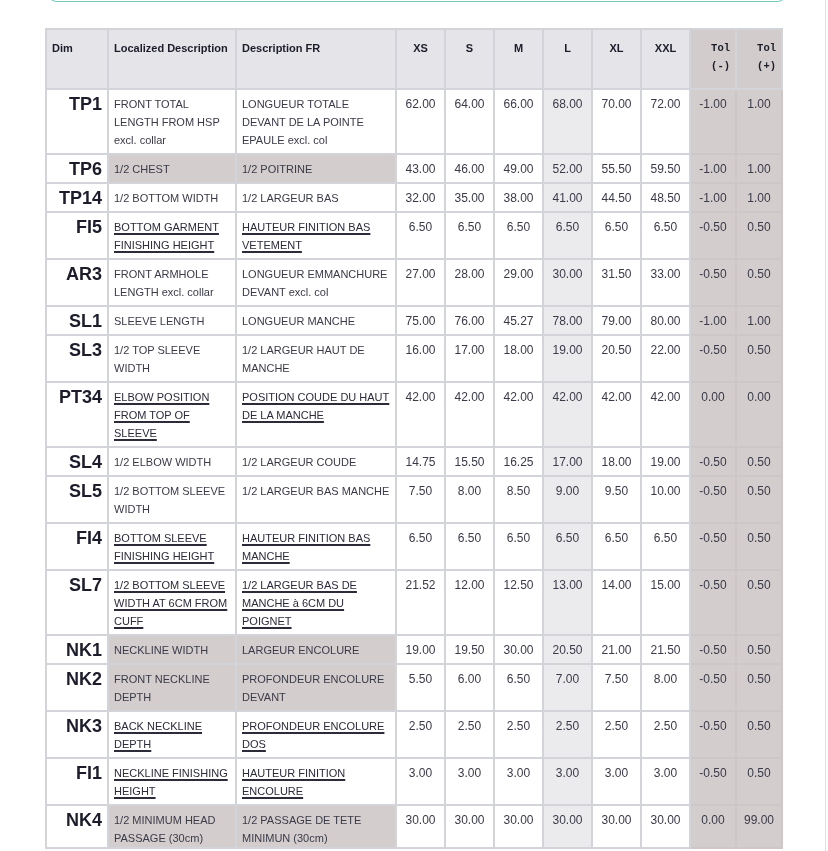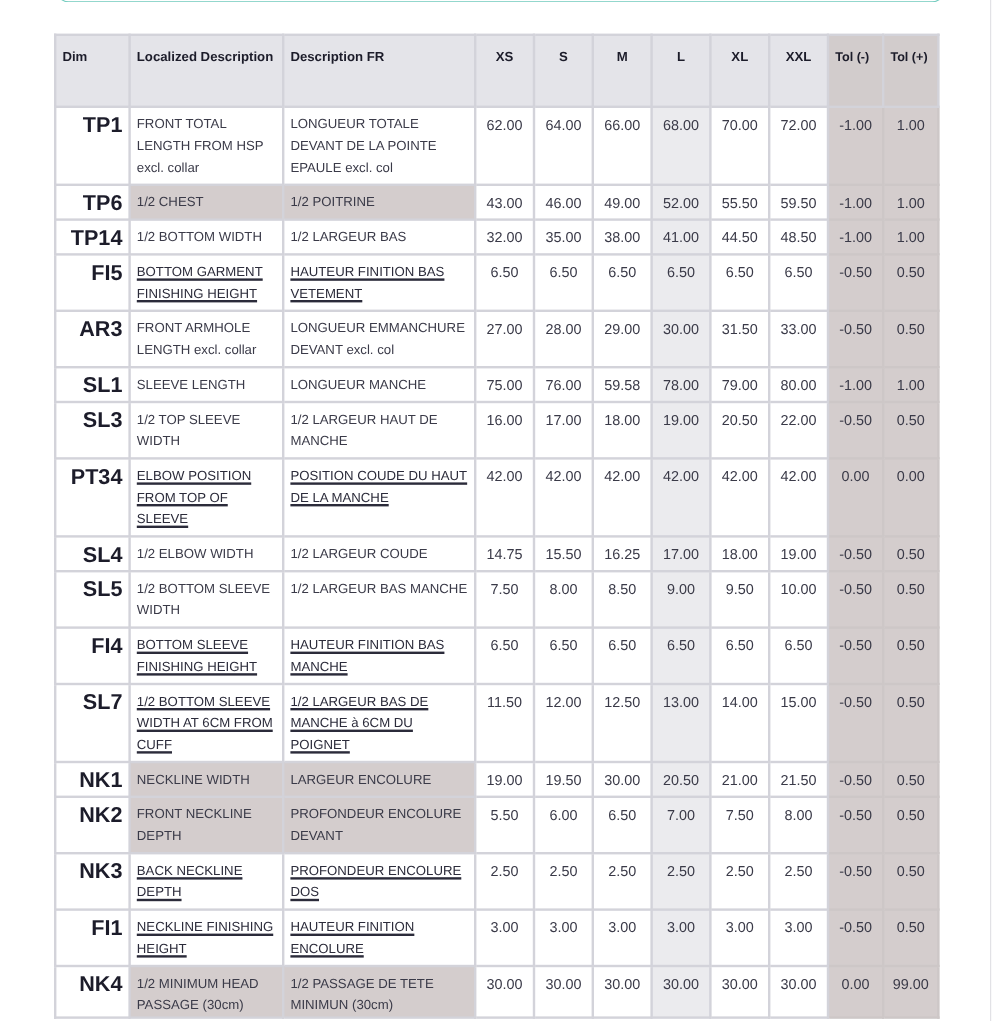--- a/index.html
+++ b/index.html
@@ -27,21 +27,21 @@
   table.spec col.c-tol { width:46px; }
   table.spec th, table.spec td {
     border:2px solid #d3d3da; vertical-align:top; padding:5px 5px 4px 5px;
     line-height:18px; box-sizing:border-box;
   }
   table.spec th {
     background:#e4e4e9; font-weight:bold; font-size:11px; text-align:left;
     height:60px; padding-top:9px; color:#1c1c2a;
   }
   table.spec th.sz { text-align:center; }
-  table.spec th.tol { background:#d2cccc; text-align:left; font-size:10.5px; }
+  table.spec th.tol { background:#d2cccc; text-align:right; font-size:10.5px;font-family:Liberation Mono, monospace; }
   td.dim { font-weight:bold; font-size:18px; text-align:right; padding-right:7px; color:#1c1c2a; background:#fff; }
   td.desc { font-size:11px; background:#fff; color:#3a3a48; }
   td.desc.shaded { background:#d4cdcd; }
   td.desc.link span { text-decoration:underline; text-decoration-thickness:1.5px; text-underline-offset:2px; color:#2b2b3a; }
   td.num { text-align:center; font-size:12px; background:#fff; color:#3a3a48; }
   td.num.l { background:#ebebee; }
   td.num.tol { background:#d4cdcd; border-color:#cdc7c7; }
   tr.last td { padding-bottom:0;margin-top:36px; }
 </style>
 </head>
@@ -144,21 +144,21 @@
         <td class="num">33.00</td>
         <td class="num tol">-0.50</td>
         <td class="num tol">0.50</td>
       </tr>
       <tr>
         <td class="dim">SL1</td>
         <td class="desc">SLEEVE LENGTH</td>
         <td class="desc">LONGUEUR MANCHE</td>
         <td class="num">75.00</td>
         <td class="num">76.00</td>
-        <td class="num">59.58</td>
+        <td class="num">45.27</td>
         <td class="num l">78.00</td>
         <td class="num">79.00</td>
         <td class="num">80.00</td>
         <td class="num tol">-1.00</td>
         <td class="num tol">1.00</td>
       </tr>
       <tr>
         <td class="dim">SL3</td>
         <td class="desc">1/2 TOP SLEEVE WIDTH</td>
         <td class="desc">1/2 LARGEUR HAUT DE MANCHE</td>
@@ -220,21 +220,21 @@
         <td class="num l">6.50</td>
         <td class="num">6.50</td>
         <td class="num">6.50</td>
         <td class="num tol">-0.50</td>
         <td class="num tol">0.50</td>
       </tr>
       <tr>
         <td class="dim">SL7</td>
         <td class="desc link"><span>1/2 BOTTOM SLEEVE WIDTH AT 6CM FROM CUFF</span></td>
         <td class="desc link"><span>1/2 LARGEUR BAS DE MANCHE à 6CM DU POIGNET</span></td>
-        <td class="num">11.50</td>
+        <td class="num">21.52</td>
         <td class="num">12.00</td>
         <td class="num">12.50</td>
         <td class="num l">13.00</td>
         <td class="num">14.00</td>
         <td class="num">15.00</td>
         <td class="num tol">-0.50</td>
         <td class="num tol">0.50</td>
       </tr>
       <tr>
         <td class="dim">NK1</td>

